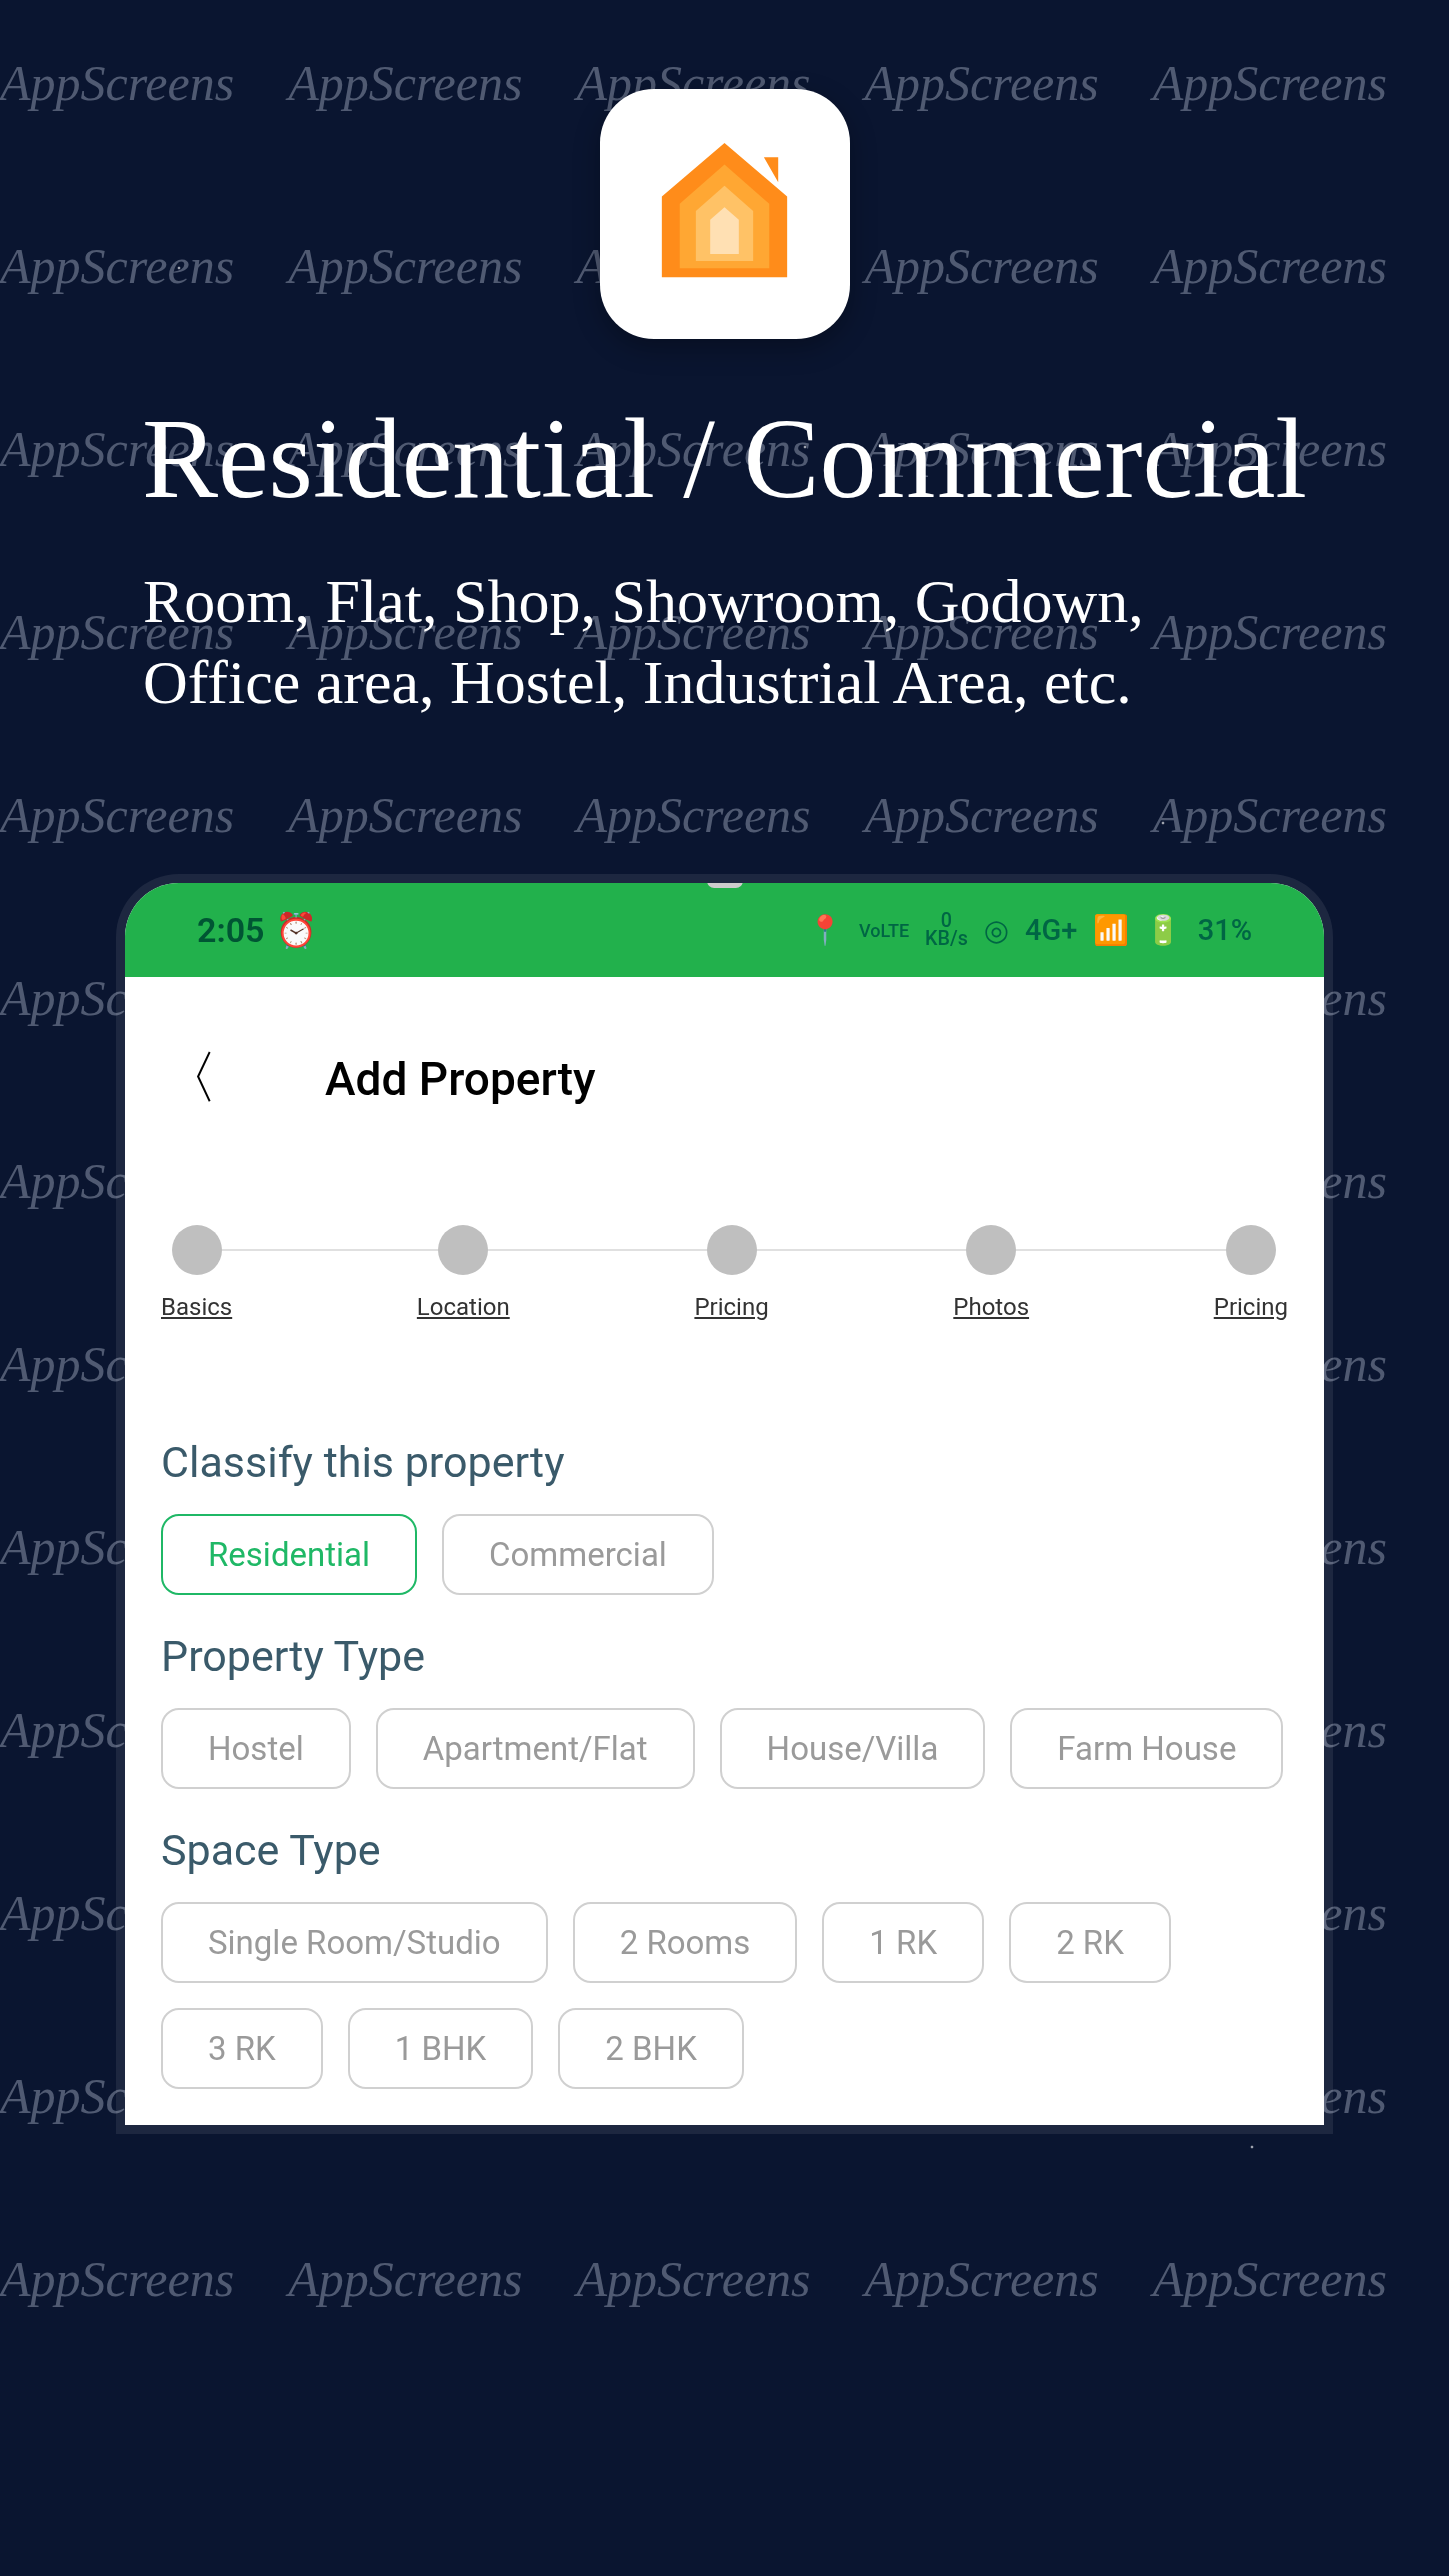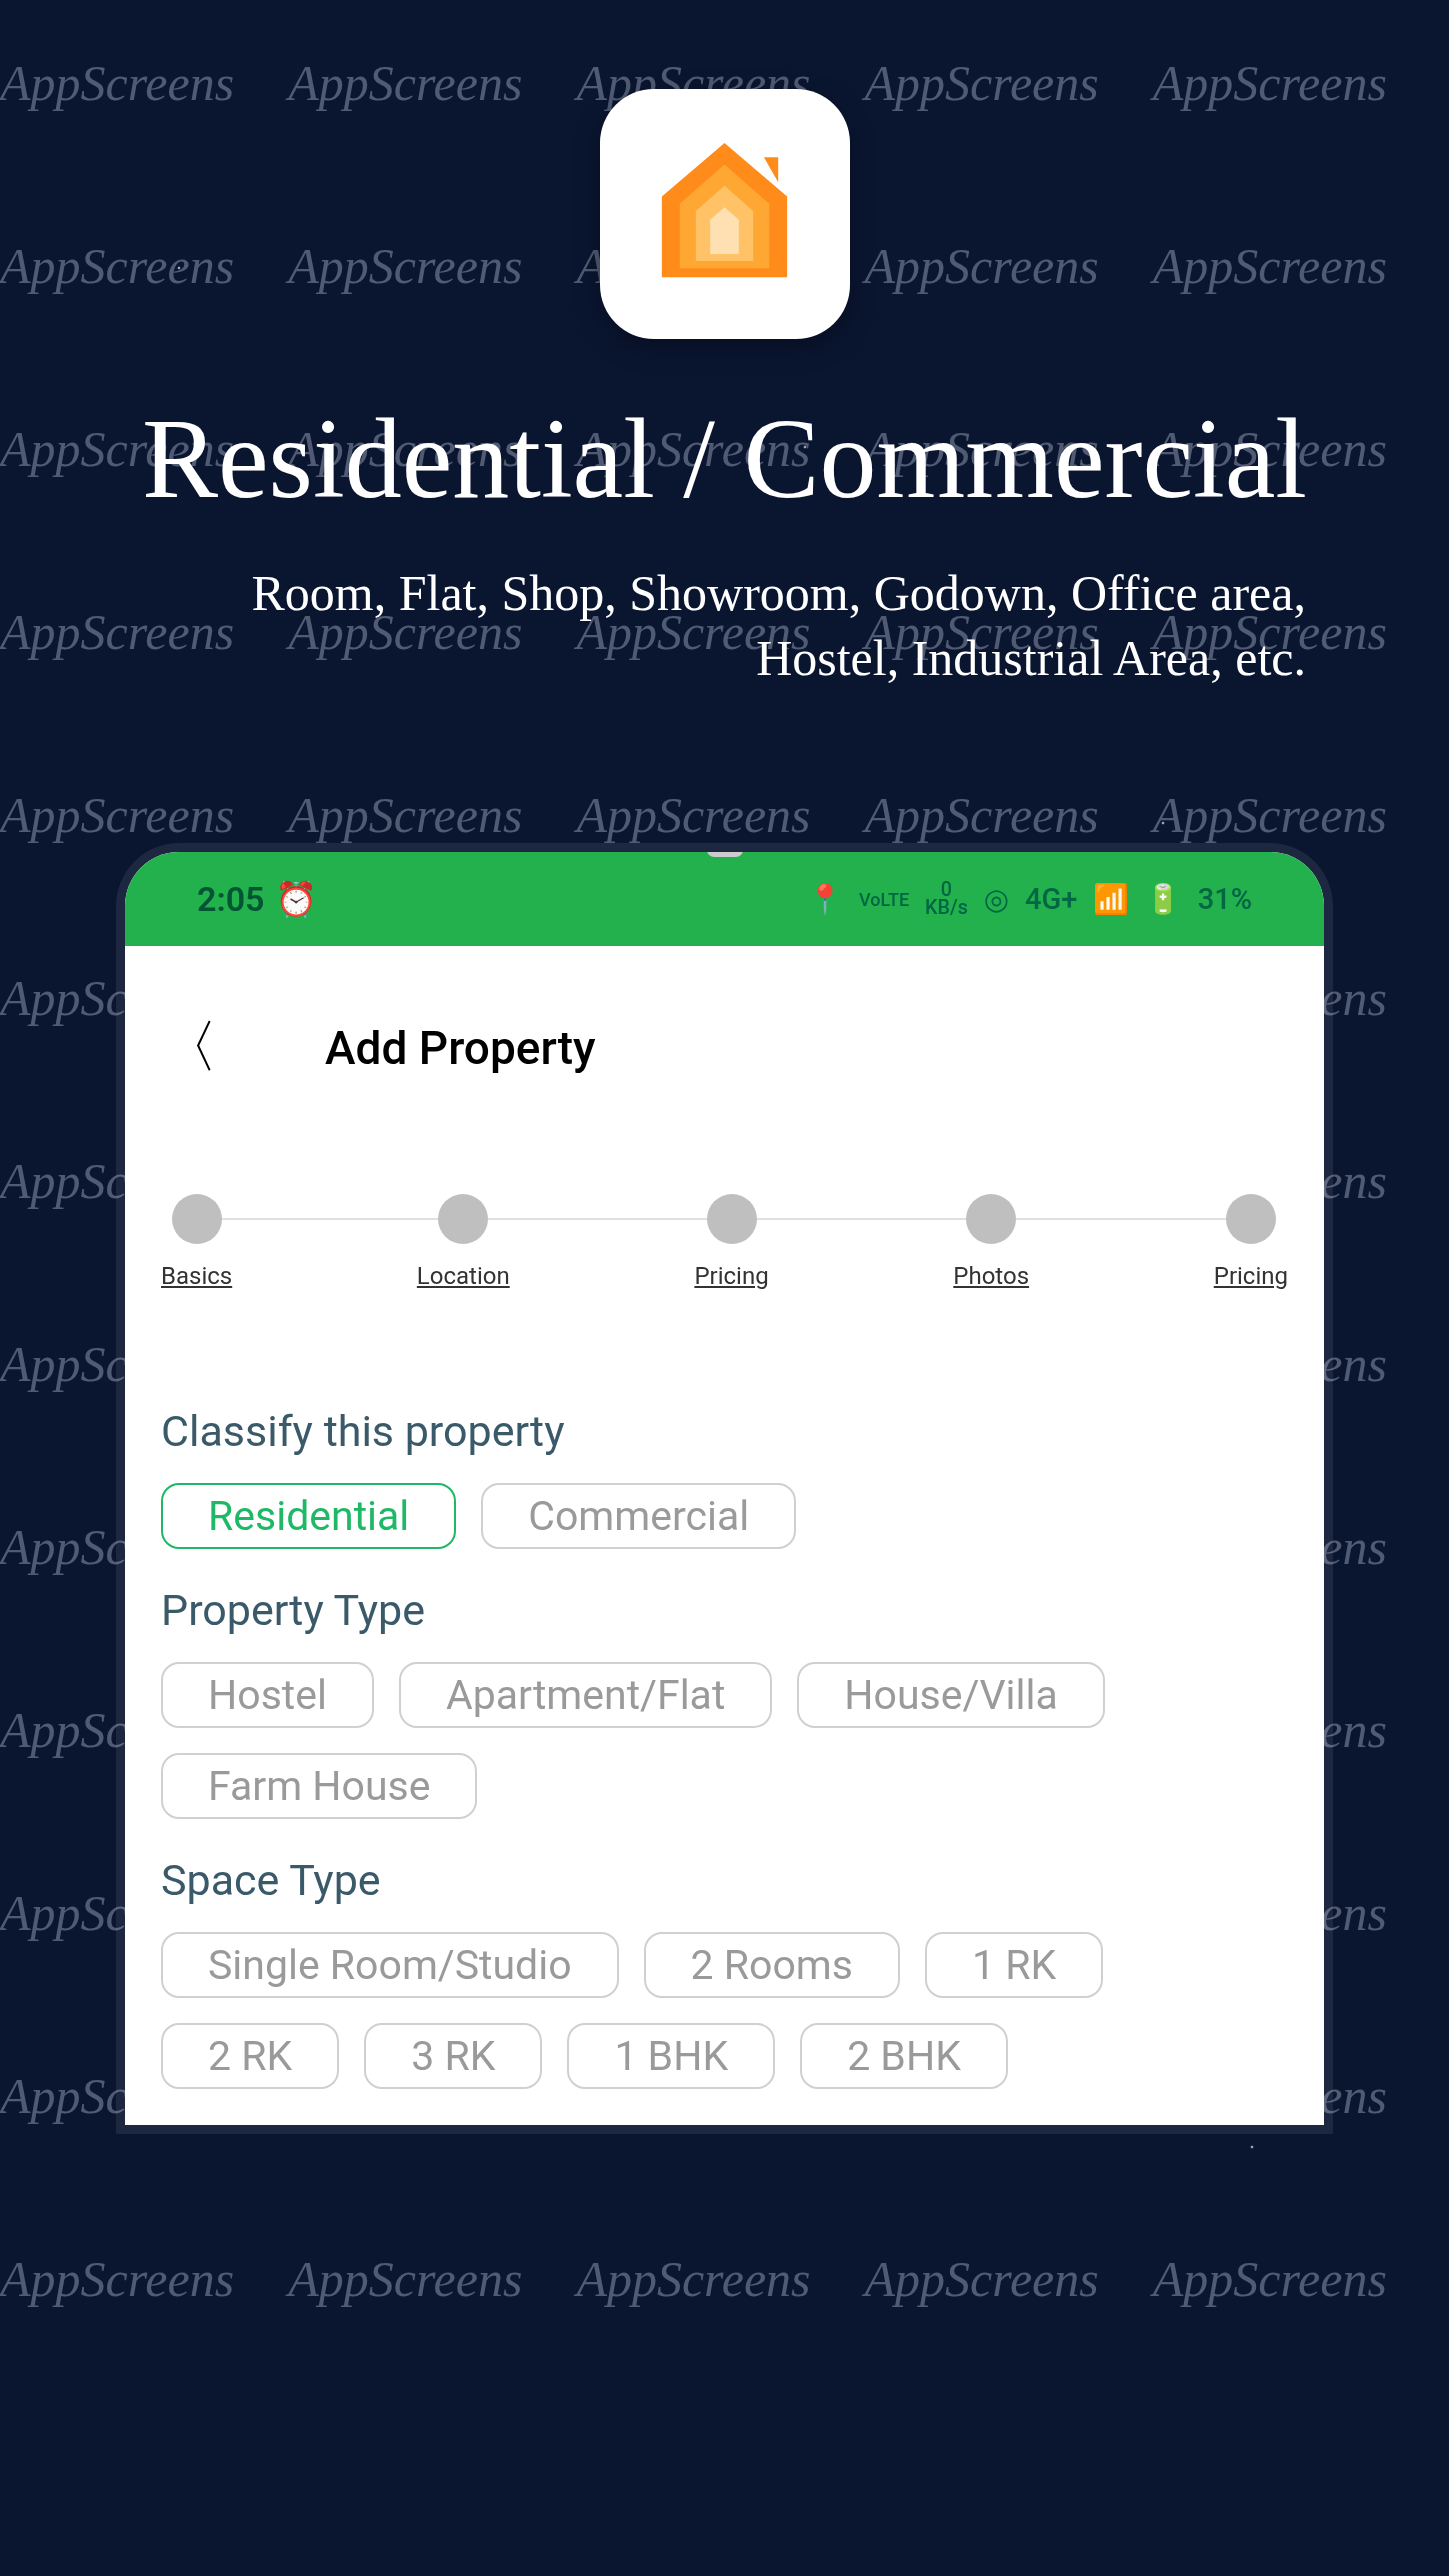--- a/index.html
+++ b/index.html
@@ -60,24 +60,24 @@
   .app-icon svg { width: 179px; height: 179px; }
   .hero-title {
     text-align: center;
     color: #fff;
     font-family: Georgia, "Times New Roman", serif;
     font-size: 114px;
     font-weight: 400;
     margin-top: 54px;
   }
   .hero-sub {
-    text-align: right;
+    text-align: left;
     color: #fff;
     font-family: Georgia, serif;
-    font-size: 50px;
+    font-size: 62px;
     margin: 36px auto 0;
     max-width: 1163px;
     line-height: 1.3;
   }
 
   .phone {
     width: 1199px;
     margin: 161px auto 0;
     background: #fff;
     border-radius: 54px 54px 0 0;
@@ -160,22 +160,22 @@
   }
   .chip-row {
     display:flex;
     flex-wrap:wrap;
     gap: 25px;
     margin-bottom: 36px;
   }
   .chip {
     border: 2.7px solid #d0d0d0;
     border-radius: 18px;
-    padding: 7px 45px;
-    font-size: 41px;
+    padding: 19px 45px;
+    font-size: 33px;
     color: #9a9a9a;
     background:#fff;
   }
   .chip.selected {
     border-color: #1fb866;
     color: #1fb866;
   }
 </style>
 </head>
 <body>

